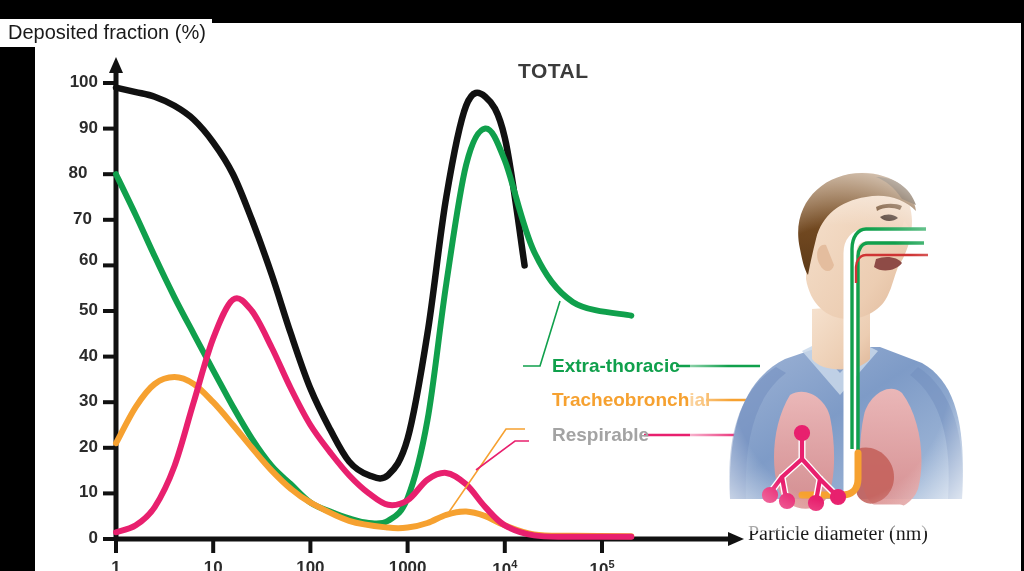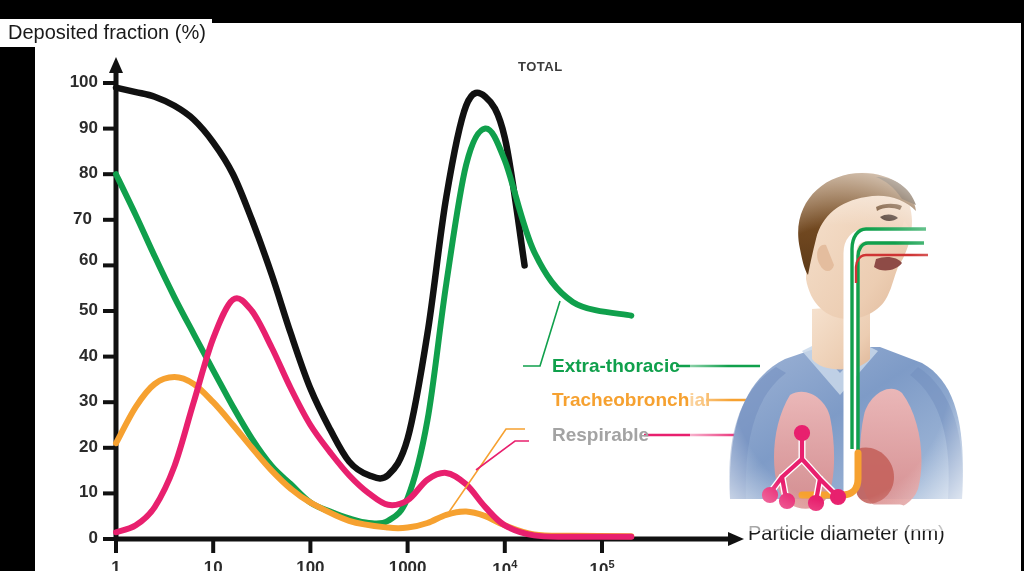--- a/index.html
+++ b/index.html
@@ -4,26 +4,26 @@
 <style>
   html,body{margin:0;padding:0;background:#000;}
   #stage{position:relative;width:1021px;height:571px;background:#000;overflow:hidden;
          font-family:"Liberation Sans",sans-serif;margin-top:11px;}
   
   #slide{position:absolute;left:35px;top:12px;width:989px;height:559px;background:#ffffff;}
   
   #title-box{position:absolute;left:0px;top:8px;background:#ffffff;padding:2px 6px 3px 8px;
              font-size:20px;color:#1a1a1a;line-height:1.15;white-space:nowrap;z-index:40;}
   #plot{position:absolute;left:0;top:0;width:1024px;height:571px;}
-  .tlabel{position:absolute;font-size:13px;font-weight:bold;color:#3b3b3b;letter-spacing:.5px;}
+  .tlabel{position:absolute;font-size:21px;font-weight:bold;color:#3b3b3b;letter-spacing:.5px;}
   .ylab{position:absolute;font-size:17px;font-weight:bold;color:#2b2b2b;text-align:right;width:40px;}
   .xlab{position:absolute;font-size:17px;font-weight:bold;color:#2b2b2b;text-align:center;width:60px;}
   .xlab sup{font-size:11px;font-weight:bold;}
   .legtxt{position:absolute;font-size:19px;font-weight:bold;white-space:nowrap;}
-  #axis-title{position:absolute;font-size:20px;color:#1a1a1a;white-space:nowrap;}
+  #axis-title{position:absolute;font-size:20px;color:#1a1a1a;white-space:nowrap;font-family:Liberation Serif, serif;}
   #anat{position:absolute;left:690px;top:148px;width:300px;height:372px;}
 </style>
 </head>
 <body>
 
 <div id="stage">
 
   <div id="slide"></div>
 
   <div id="title-box">Deposited fraction (%)</div>
@@ -75,21 +75,21 @@
 
   <div id="yticks">
       <div class="ylab" style="left: 58px; top: 517px;">0</div>
       <div class="ylab" style="left: 58px; top: 471.4px;">10</div>
       <div class="ylab" style="left: 58px; top: 425.8px;">20</div>
       <div class="ylab" style="left: 58px; top: 380.2px;">30</div>
       <div class="ylab" style="left: 58px; top: 334.6px;">40</div>
       <div class="ylab" style="left: 58px; top: 289px;">50</div>
       <div class="ylab" style="left: 58px; top: 239px;">60</div>
       <div class="ylab" style="left: 52px; top: 197.8px;">70</div>
-      <div class="ylab" style="left: 58px; top: 152.2px;">80</div>
+      <div class="ylab" style="left: 58px; top: 152.2px; text-align: center;">80</div>
       <div class="ylab" style="left: 58px; top: 106.6px;">90</div>
       <div class="ylab" style="left: 58px; top: 61px;">100</div>
     </div>
 
   <div id="xticks">
       <div class="xlab" style="left: 86px; top: 547px;">1</div>
       <div class="xlab" style="left: 183.2px; top: 547px;">10</div>
       <div class="xlab" style="left: 280.4px; top: 547px;">100</div>
       <div class="xlab" style="left: 377.6px; top: 547px;">1000</div>
       <div class="xlab" style="left: 474.8px; top: 547px;">10<sup>4</sup></div>

